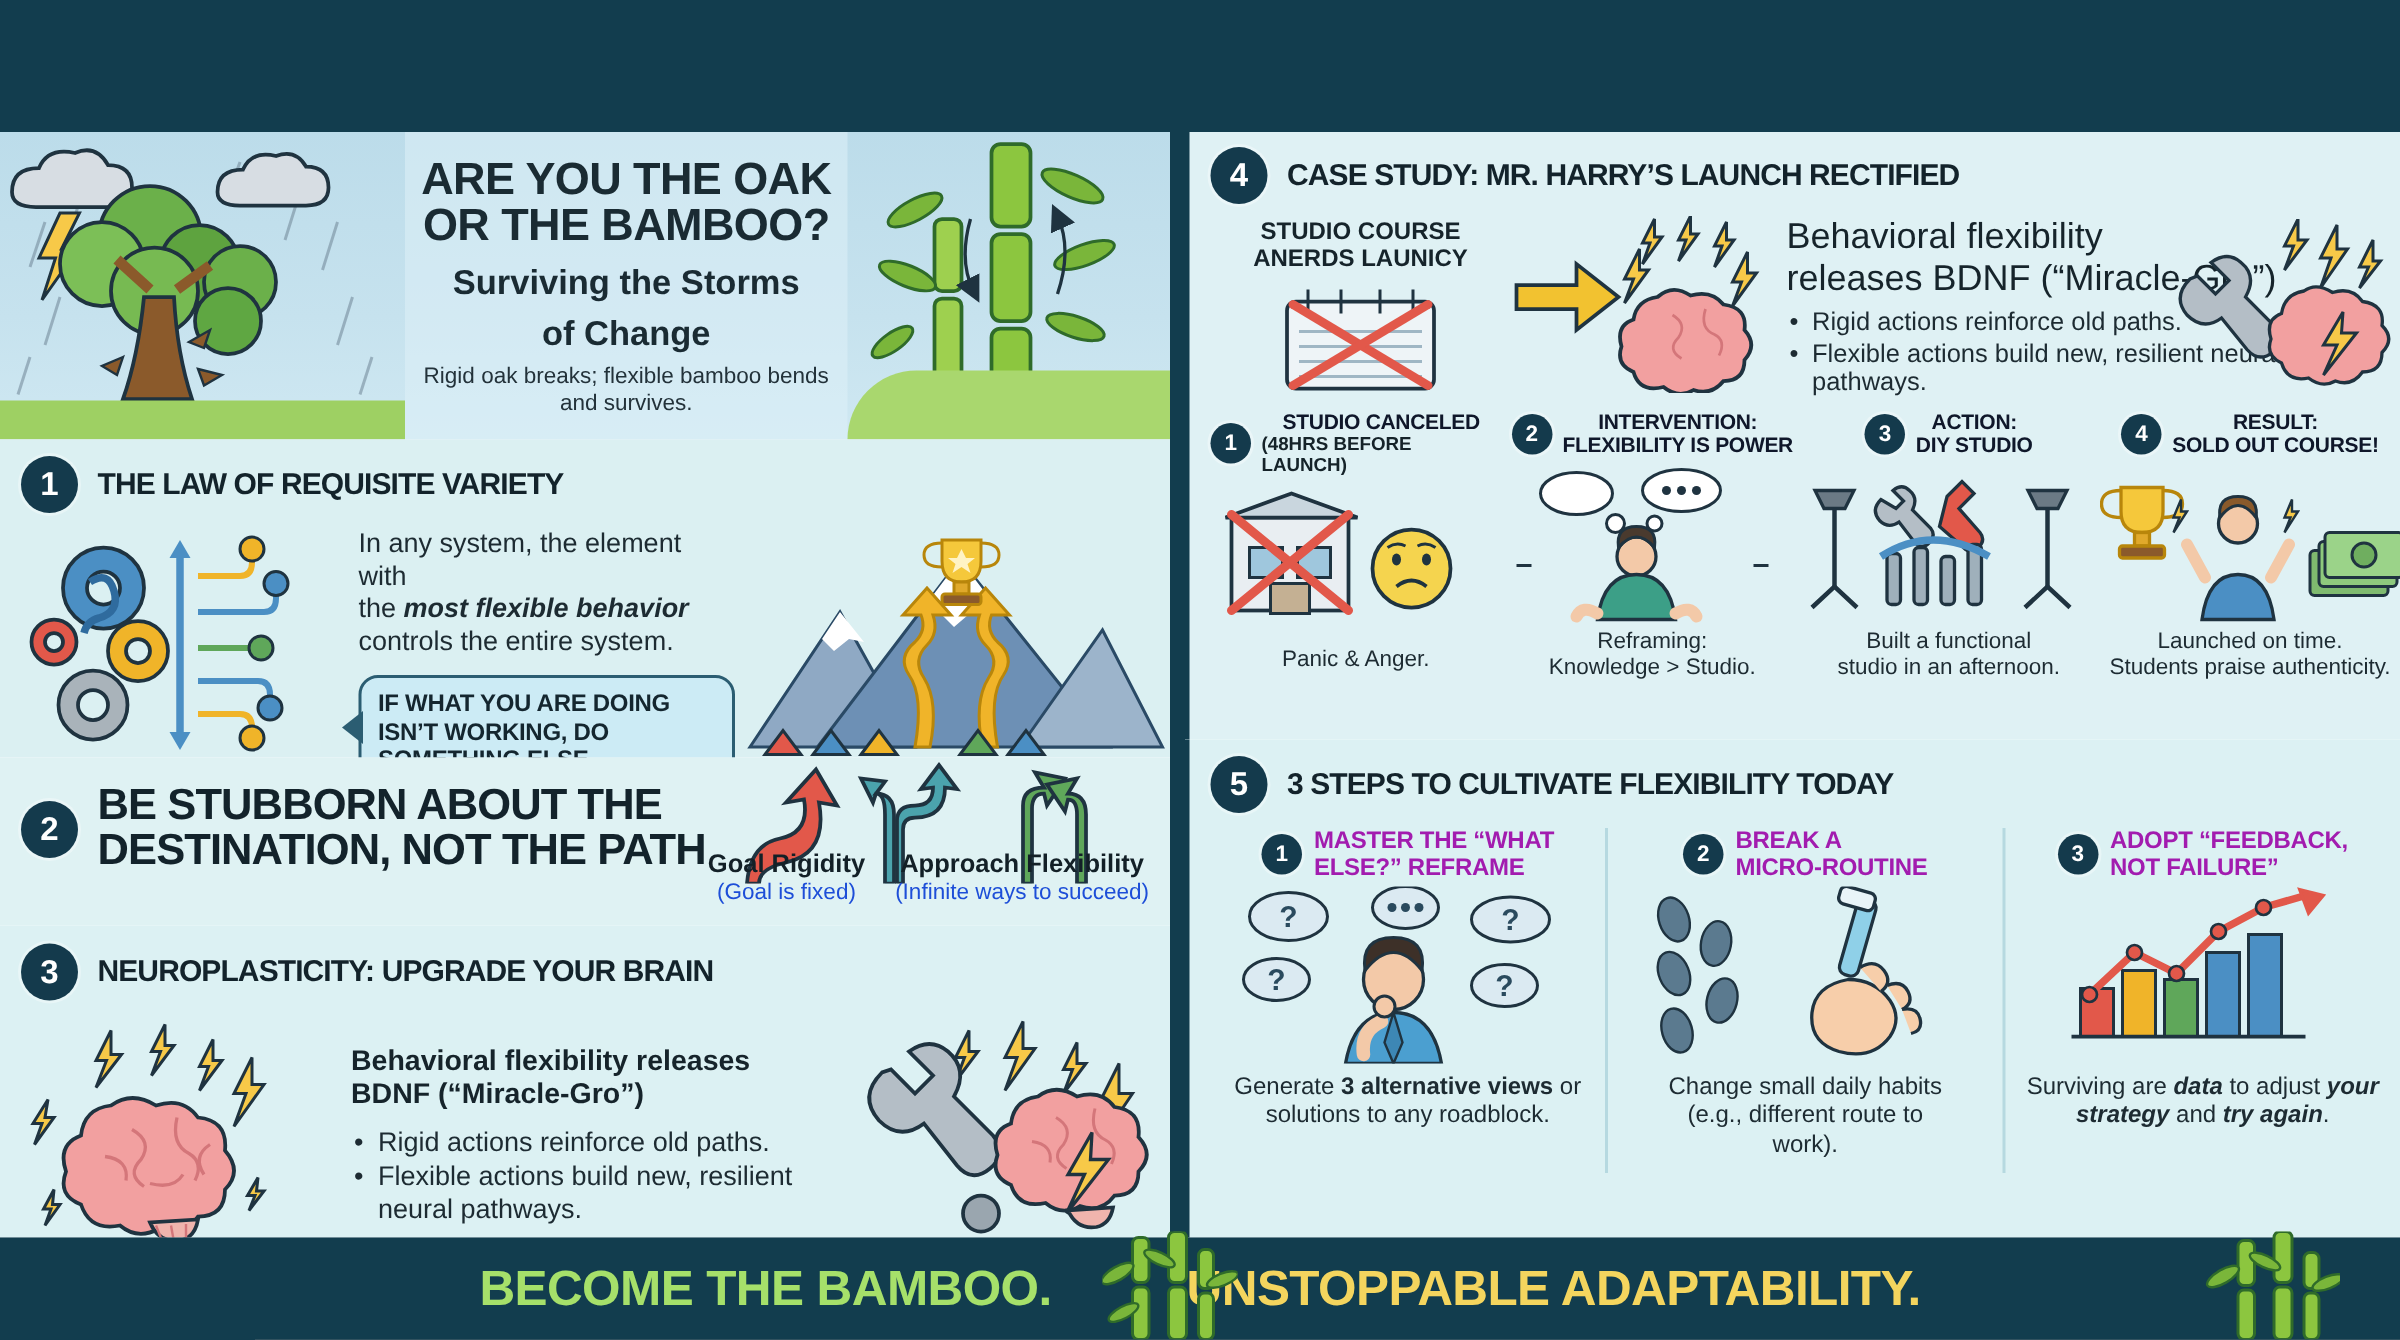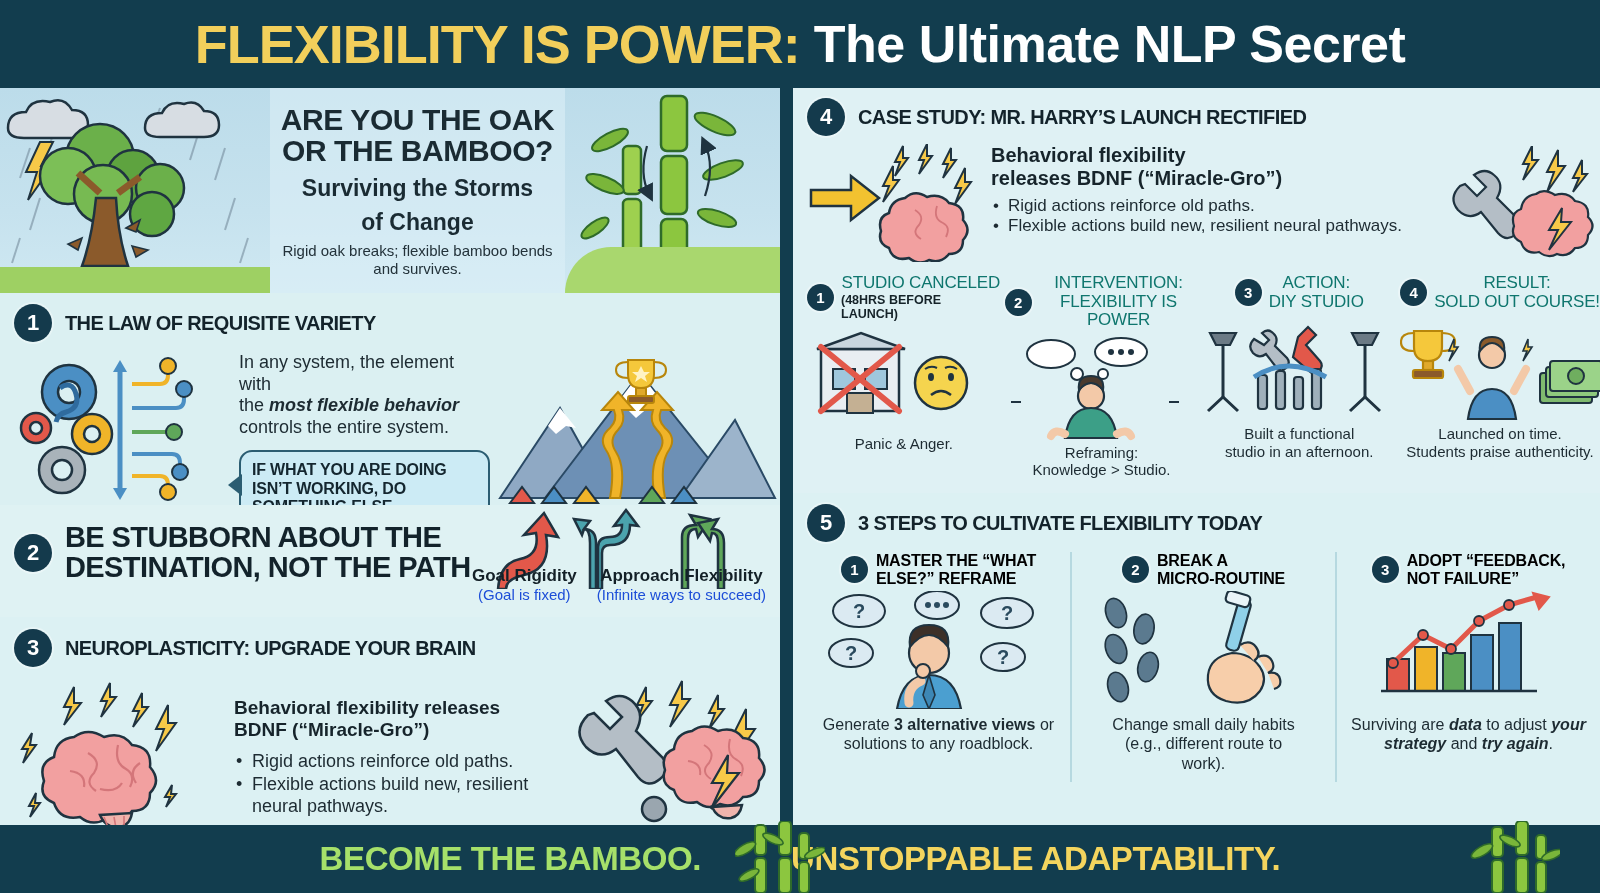--- a/index.html
+++ b/index.html
@@ -123,44 +123,44 @@
   .sec3-wrench { flex:1; position:relative; }
 
   
   .sec4 { height: 405px; background:#dff1f4; padding: 10px 0 0 14px;
           border-left:3px solid #123d4e; }
   .sec4-top { display:flex; margin-top: 8px; height: 120px; }
   .s4-colA { width: 200px; text-align:center; padding-top:2px; }
   .s4-capA { font-size:16px; font-weight:bold; color:#16242b; line-height:1.15; }
   .s4-colB { width: 180px; position:relative; }
   .s4-colC { flex:1; padding-left: 4px; }
-  .s4-h  { font-size:20px; font-weight:bold; color:#16242b; line-height:1.15; }
+  .s4-h  { font-size:24px; font-weight:normal; color:#16242b; line-height:1.15; }
   .s4-ul { margin-top:6px; list-style:none; }
   .s4-ul li { font-size:17px; color:#1d2b32; line-height:1.14; margin-bottom:1px;
               padding-left:17px; position:relative; }
   .s4-ul li:before { content:"•"; position:absolute; left:2px; }
 
   .timeline { display:flex; margin-top: 10px; gap: 4px; }
   .tl-step { flex:1; display:flex; flex-direction:column; align-items:center; }
   .tl-head { display:flex; align-items:center; gap:7px; }
-  .tl-lab  { font-size:17px; font-weight:normal; color:#0f766e; line-height:1.1;
+  .tl-lab  { font-size:14px; font-weight:bold; color:#0f172a; line-height:1.1;
              text-align:center; letter-spacing:-0.2px; }
   .tl-sub  { font-size:12.5px; font-weight:bold; color:#152329; }
   .tl-art  { height: 108px; width:100%; position:relative; margin-top:4px; }
   .tl-cap  { font-size:15px; color:#1d2b32; line-height:1.16; text-align:center;
              margin-top:2px; }
 
   
   .sec5 { flex:1; background:#dcf1f3; padding: 11px 0 0 14px;
           border-left:3px solid #123d4e; }
   .sec5-cols { display:flex; margin-top: 10px; height: 230px; }
   .s5-col { flex:1; padding: 0 10px; }
   .s5-col + .s5-col { border-left: 2px solid #b6d9e0; }
   .s5-head { display:flex; align-items:center; gap:8px; justify-content:center; }
-  .s5-lab { font-size:16px; font-weight:bold; color:#000000; line-height:1.1;
+  .s5-lab { font-size:16px; font-weight:bold; color:#a21caf; line-height:1.1;
             letter-spacing:-0.2px; }
   .s5-art { height: 118px; position:relative; margin-top:4px; }
   .s5-cap { font-size:16px; color:#1d2b32; line-height:1.2; text-align:center;
             margin-top:6px; }
   .s5-cap b { font-weight:bold; }
   .s5-cap i { font-weight:bold; font-style:italic; }
 
   
   .footer {
     position:absolute; left:0; bottom:0; width:1600px; height:68px;
@@ -169,24 +169,20 @@
   }
   .foot-green  { color:#a6e06a; font-size:33px; font-weight:bold; letter-spacing:-0.4px; }
   .foot-yellow { color:#f4d55e; font-size:33px; font-weight:bold; letter-spacing:-0.4px; }
   .foot-bamboo { position:absolute; bottom:0; }
 </style>
 </head>
 <body>
 
 <div class="poster">
 
-  <div class="header">
-    <span class="h-yellow">FLEXIBILITY IS POWER:</span>
-    <span class="h-white">The Ultimate NLP Secret</span>
-  </div>
 
   <div class="body-wrap">
 
     <div class="col-left">
 
       <div class="panel hero">
         <div class="hero-left">
           <div class="ground"></div>
           <svg width="270" height="205" viewBox="0 0 270 205">
 
@@ -462,20 +458,43 @@
 
     <div class="col-right">
 
       <div class="panel sec4">
         <div class="sec-head">
           <div class="badge">4</div>
           <div class="sec-title">CASE STUDY: MR. HARRY’S LAUNCH RECTIFIED</div>
         </div>
 
         <div class="sec4-top">
+          <div class="s4-colA">
+            <div class="s4-capA">STUDIO COURSE</div>
+            <div class="s4-capA">ANERDS LAUNICY</div>
+            <svg width="150" height="80" viewBox="0 0 150 80" style="margin-top:4px">
+              <rect x="26" y="14" width="98" height="58" rx="6" fill="#eef4f7" stroke="#1f3340" stroke-width="2.5"></rect>
+              <g stroke="#1f3340" stroke-width="2">
+                  <line x1="40" y1="6" x2="40" y2="22"></line>
+                  <line x1="62" y1="6" x2="62" y2="22"></line>
+              <line x1="88" y1="6" x2="88" y2="22"></line>
+                  <line x1="110" y1="6" x2="110" y2="22"></line>
+                </g>
+              <g stroke="#9fb6c4" stroke-width="2">
+                  <line x1="34" y1="34" x2="116" y2="34"></line>
+                  <line x1="34" y1="44" x2="116" y2="44"></line>
+              <line x1="34" y1="54" x2="116" y2="54"></line>
+                  <line x1="34" y1="64" x2="116" y2="64"></line>
+                </g>
+              <g stroke="#e2584a" stroke-width="6" stroke-linecap="round">
+                <line x1="30" y1="16" x2="120" y2="70"></line>
+                  <line x1="120" y1="16" x2="30" y2="70"></line>
+              </g>
+            </svg>
+          </div>
 
           <div class="s4-colB">
             <svg width="180" height="118" viewBox="0 0 180 118">
               <path d="M4 46 h40 v-14 l28 22 l-28 22 v-14 H4z" fill="#f2c230" stroke="#1f3340" stroke-width="2.5"></path>
               <g fill="#f7c948" stroke="#1f3340" stroke-width="2">
                 <path d="M96 2 l-8 16 h5 l-5 14 l13 -18 h-5z"></path>
                 <path d="M120 0 l-8 16 h5 l-5 14 l13 -18 h-5z"></path>
                 <path d="M144 4 l-8 16 h5 l-5 14 l13 -18 h-5z"></path>
                 <path d="M86 22 l-10 20 h6 l-6 16 l16 -22 h-6z"></path>
                 <path d="M158 24 l-10 20 h6 l-6 16 l16 -22 h-6z"></path>

